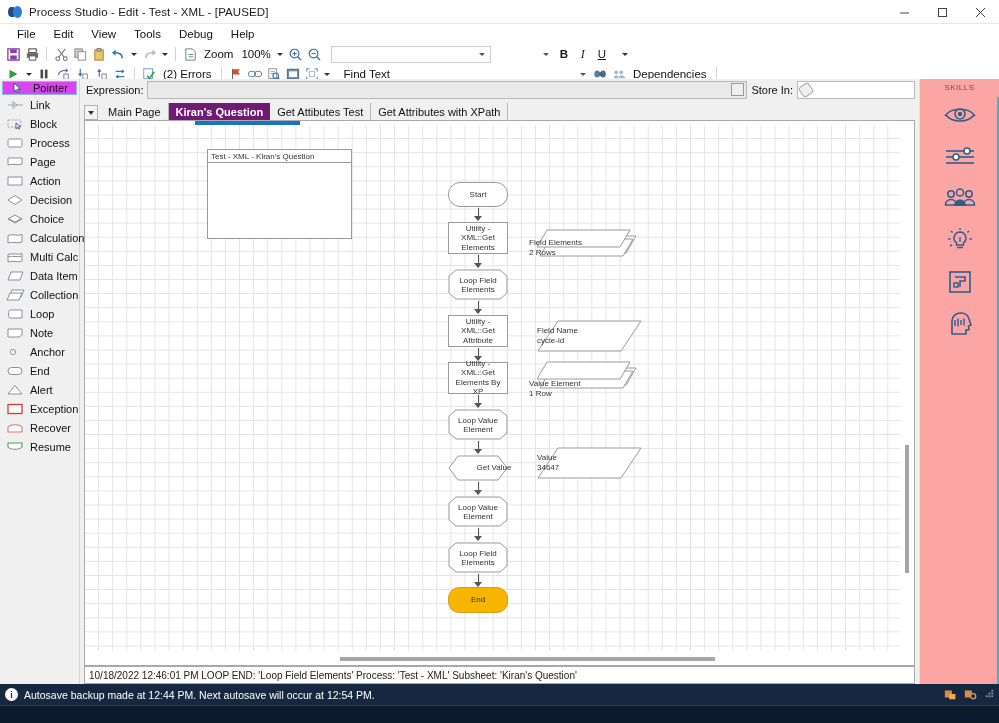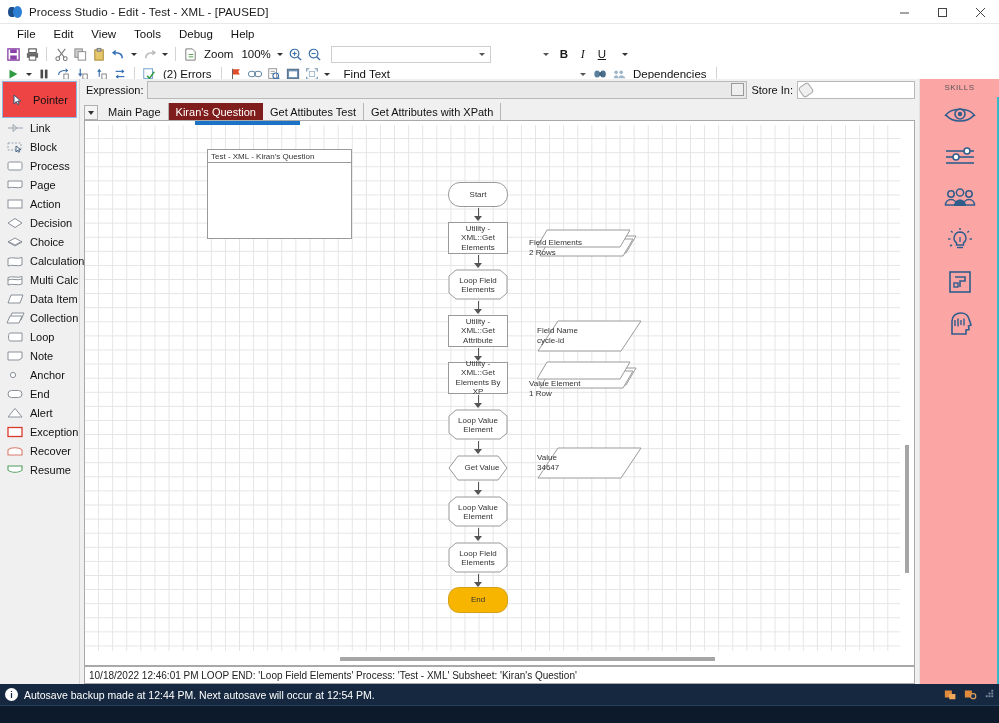--- a/index.html
+++ b/index.html
@@ -85,21 +85,21 @@
   
   #palette {
     width:80px; background:#f0f0f0; border-right:1px solid #d6d6d6;
     padding-top:2px; flex:none;
   }
   .pal-item {
     height:19px; display:flex; align-items:center; gap:4px;
     padding-left:6px; font-size:11px; color:#111;
   }
   .pal-item.active {
-    background:#ef4444; border:1px solid #8bb7e0; margin:0 2px; height:37px;text-align:center;
+    background:#d946ef; border:1px solid #8bb7e0; margin:0 2px; height:14px;text-align:center;
   }
   .pal-ico { width:20px; height:14px; flex:none; position:relative; }
   .pal-ico svg { display:block; }
 
   
   #center { flex:1; display:flex; flex-direction:column; min-width:0; }
 
   #expr-row {
     height:22px; display:flex; align-items:center; gap:4px; padding:0 4px 0 6px;
     background:#f0f0f0;
@@ -131,21 +131,21 @@
   }
   #tab-dropdown::after{
     content:""; border-left:3px solid transparent; border-right:3px solid transparent;
     border-top:4px solid #333;
   }
   .tab {
     height:17px; padding:0 7px; display:flex; align-items:center;
     font-size:11px; color:#111; background:#f0f0f0;
     border-right:1px solid #b6b6b6;
   }
-  .tab.active { background:#7f1d1d; color:#fff; border-right:none; }
+  .tab.active { background:#701a75; color:#fff; border-right:none;font-weight:bold; }
 
   
   #canvas-wrap {
     flex:1; margin:0 4px 0 4px; background:#fff; border:1px solid #a9a9a9;
     position:relative; overflow:hidden;
   }
   #canvas-top-scroll {
     position:absolute; left:0; top:0; right:0; height:4px; background:#fff;
   }
   #canvas-top-scroll .thumb{
@@ -758,21 +758,21 @@
         </div>
         <div class="arrow" style="left:389px;top:316px;height:14px;">
           <div class="ln" style="height:9px;"></div>
             <div class="hd" style="top:8px;"></div>
         </div>
 
         <div class="hexnode" style="left:363px;top:330px;width:60px;height:26px;">
           <svg width="60" height="26" viewBox="0 0 60 26">
               <path d="M1 13L10 1h40l9 12-9 12H10z" fill="#fff" stroke="#9a9a9a" stroke-width="1"></path>
             </svg>
-          <div class="node" style="position:absolute;left:4px;top:0;width:60px;height:26px;">
+          <div class="node" style="position:absolute;left:16px;top:0;width:60px;height:26px;">
             <div class="txt">Get Value</div>
           </div>
         </div>
         <div class="arrow" style="left:389px;top:357px;height:14px;">
           <div class="ln" style="height:9px;"></div>
             <div class="hd" style="top:8px;"></div>
         </div>
 
         <div class="hexnode" style="left:363px;top:371px;width:60px;height:31px;">
           <svg width="60" height="31" viewBox="0 0 60 31">

